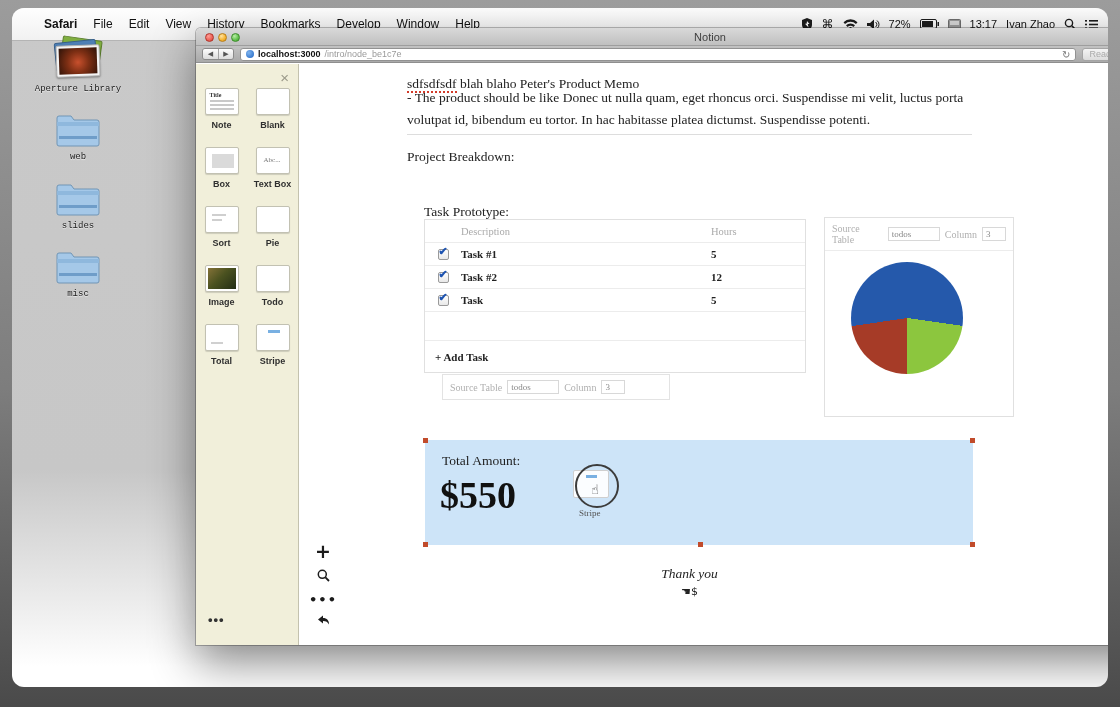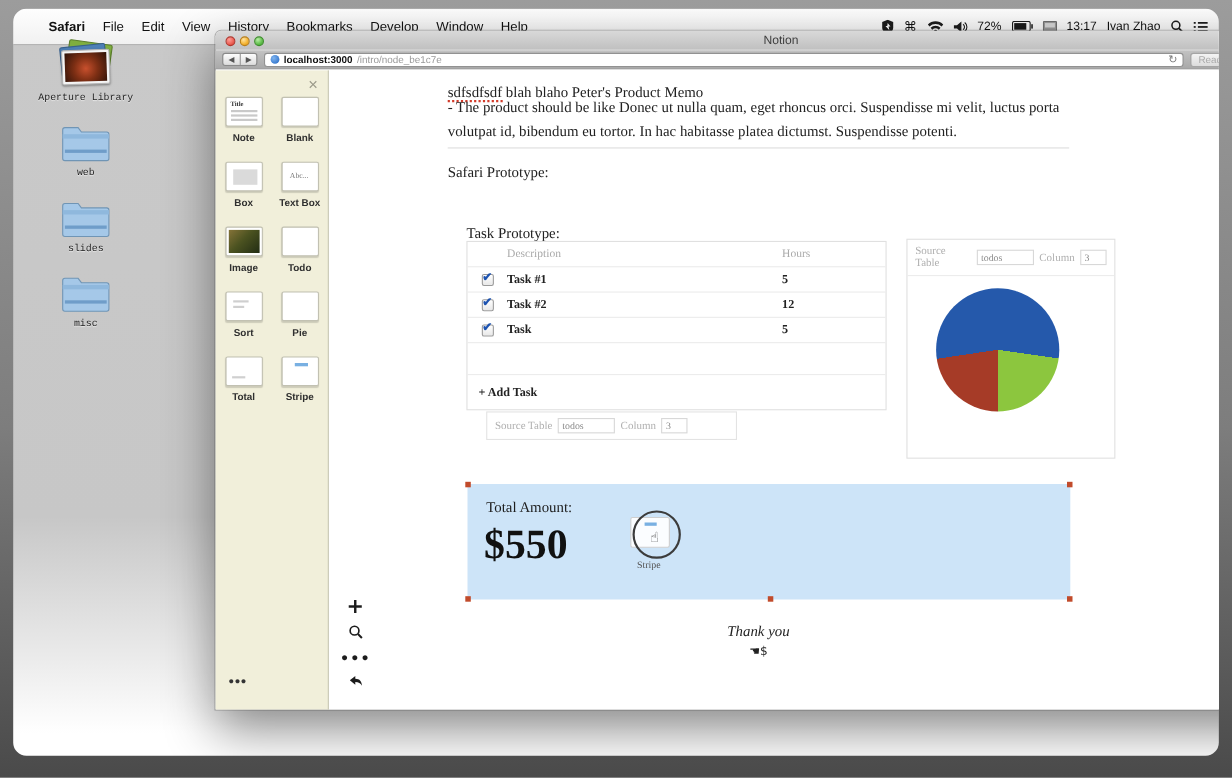--- a/index.html
+++ b/index.html
@@ -328,45 +328,45 @@
               </div>
             <div class="plabel">Box</div>
           </div>
           <div class="pitem">
             <div class="pcard th-text"><span>Abc...</span></div>
             <div class="plabel">Text Box</div>
           </div>
         </div>
         <div class="prow">
           <div class="pitem">
-            <div class="pcard">
-                <span class="th-img"></span>
-              </div>
-            <div class="plabel">Image</div>
-          </div>
-          <div class="pitem">
-            <div class="pcard"></div>
-            <div class="plabel">Todo</div>
-          </div>
-        </div>
-        <div class="prow">
-          <div class="pitem">
             <div class="pcard th-sort">
                 <i style="top:7px"></i>
                 <i style="top:12px;width:10px"></i>
               </div>
             <div class="plabel">Sort</div>
           </div>
           <div class="pitem">
             <div class="pcard"></div>
             <div class="plabel">Pie</div>
           </div>
         </div>
         <div class="prow">
           <div class="pitem">
+            <div class="pcard">
+                <span class="th-img"></span>
+              </div>
+            <div class="plabel">Image</div>
+          </div>
+          <div class="pitem">
+            <div class="pcard"></div>
+            <div class="plabel">Todo</div>
+          </div>
+        </div>
+        <div class="prow">
+          <div class="pitem">
             <div class="pcard th-total">
                 <i></i>
               </div>
             <div class="plabel">Total</div>
           </div>
           <div class="pitem">
             <div class="pcard th-stripe">
                 <i></i>
               </div>
             <div class="plabel">Stripe</div>
@@ -374,21 +374,21 @@
         </div>
         <div class="pfooter">•••</div>
       </div>
 
       <div class="content">
 
         <div class="doc-heading"><span class="misspell">sdfsdfsdf</span><span> blah blaho Peter's Product Memo</span></div>
 
         <div class="doc-intro">- The product should be like Donec ut nulla quam, eget rhoncus orci. Suspendisse mi velit, luctus porta volutpat id, bibendum eu tortor. In hac habitasse platea dictumst. Suspendisse potenti.</div>
         <div class="doc-hr"></div>
-        <div class="doc-proto">Safari Prototype:</div>
+        <div class="doc-proto">Project Breakdown:</div>
         <div class="doc-tasks">Task Prototype:</div>
 
         <div class="tasktable">
           <div class="trow head">
             <span class="tc-check"></span>
             <span class="tc-desc">Description</span>
             <span class="tc-hours">Hours</span>
           </div>
           <div class="trow">
             <span class="tc-check">

